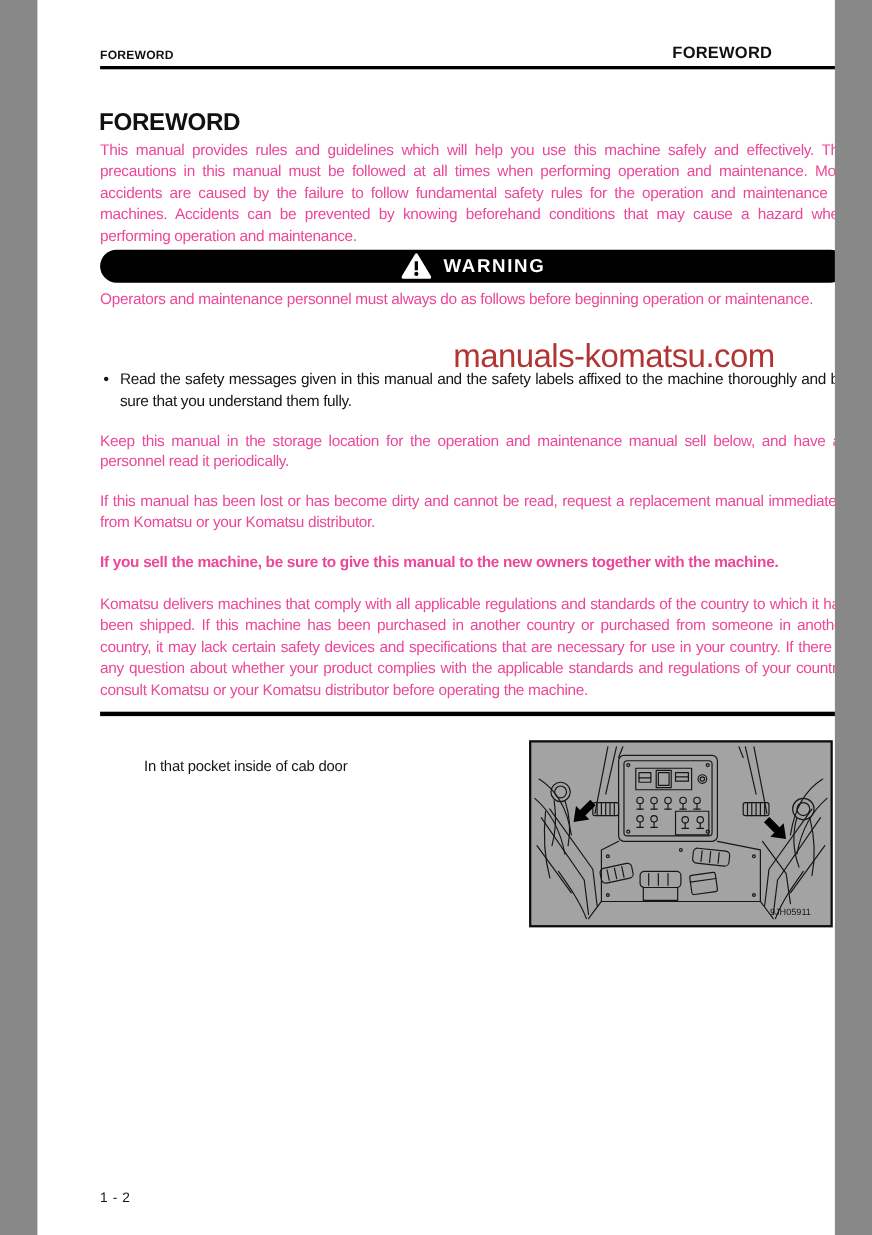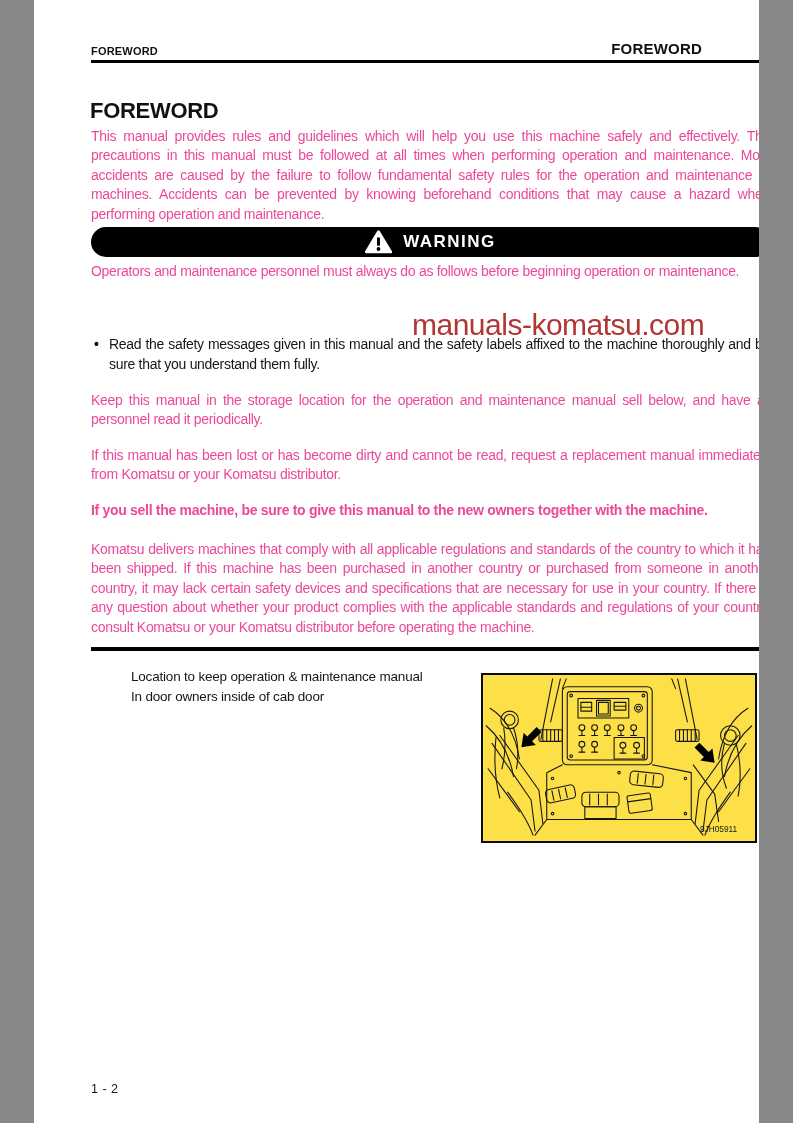--- a/index.html
+++ b/index.html
@@ -41,21 +41,21 @@
   .bullet .btxt{flex:1;}
   .b1{top:299px;}
   .b2{top:335px;}
   
   .rule2{left:57px;top:647px;width:679px;height:4px;background:#000;}
   
   .cap1{left:97px;top:669px;font-size:13.5px;letter-spacing:-.2px;color:#161616;}
   .cap2{left:97px;top:689px;font-size:13.5px;letter-spacing:-.2px;color:#161616;}
   .figure-box{
     left:447px;top:673px;width:276px;height:170px;
-    border:2px solid #0c0c0c;box-sizing:border-box;background:#fde047;
+    border:2px solid #0c0c0c;box-sizing:border-box;background:#a3a3a3;
   }
   .figure-box svg{display:block;width:100%;height:100%;}
   
   .watermark{
     left:378px;top:308px;font-size:30px;letter-spacing:-.5px;
     font-weight:500;white-space:nowrap;z-index:5;
   }
   
   .footer{left:57px;top:1082px;font-size:12.5px;letter-spacing:.5px;color:#161616;}
 </style>
@@ -92,22 +92,21 @@
 
   <div class="abs watermark" style="color: rgb(178, 53, 53);">manuals-komatsu.com</div>
 
   <div class="abs para p-keep">Keep this manual in the storage location for the operation and maintenance manual sell below, and have all personnel read it periodically.</div>
   <div class="abs para p-lost">If this manual has been lost or has become dirty and cannot be read, request a replacement manual immediately from Komatsu or your Komatsu distributor.</div>
   <div class="abs para p-sell">If you sell the machine, be sure to give this manual to the new owners together with the machine.</div>
   <div class="abs para p-ship">Komatsu delivers machines that comply with all applicable regulations and standards of the country to which it has been shipped. If this machine has been purchased in another country or purchased from someone in another country, it may lack certain safety devices and specifications that are necessary for use in your country. If there is any question about whether your product complies with the applicable standards and regulations of your country, consult Komatsu or your Komatsu distributor before operating the machine.</div>
 
   <div class="abs rule2"></div>
 
-  <div class="abs cap1">Location to keep operation &amp; maintenance manual</div>
-  <div class="abs cap2">In door owners inside of cab door</div>
+  <div class="abs cap2">In that pocket inside of cab door</div>
 
   <div class="abs figure-box">
     <svg viewBox="0 0 276 170">
       <g fill="none" stroke="#161616" stroke-width="1.1" stroke-linejoin="round" stroke-linecap="round">
 
         <path d="M70,4 L58,66"></path>
           <path d="M78,4 L68,48"></path>
         <path d="M206,4 L218,66"></path>
           <path d="M198,4 L208,48"></path>
         <path d="M84,4 L80,14"></path>

